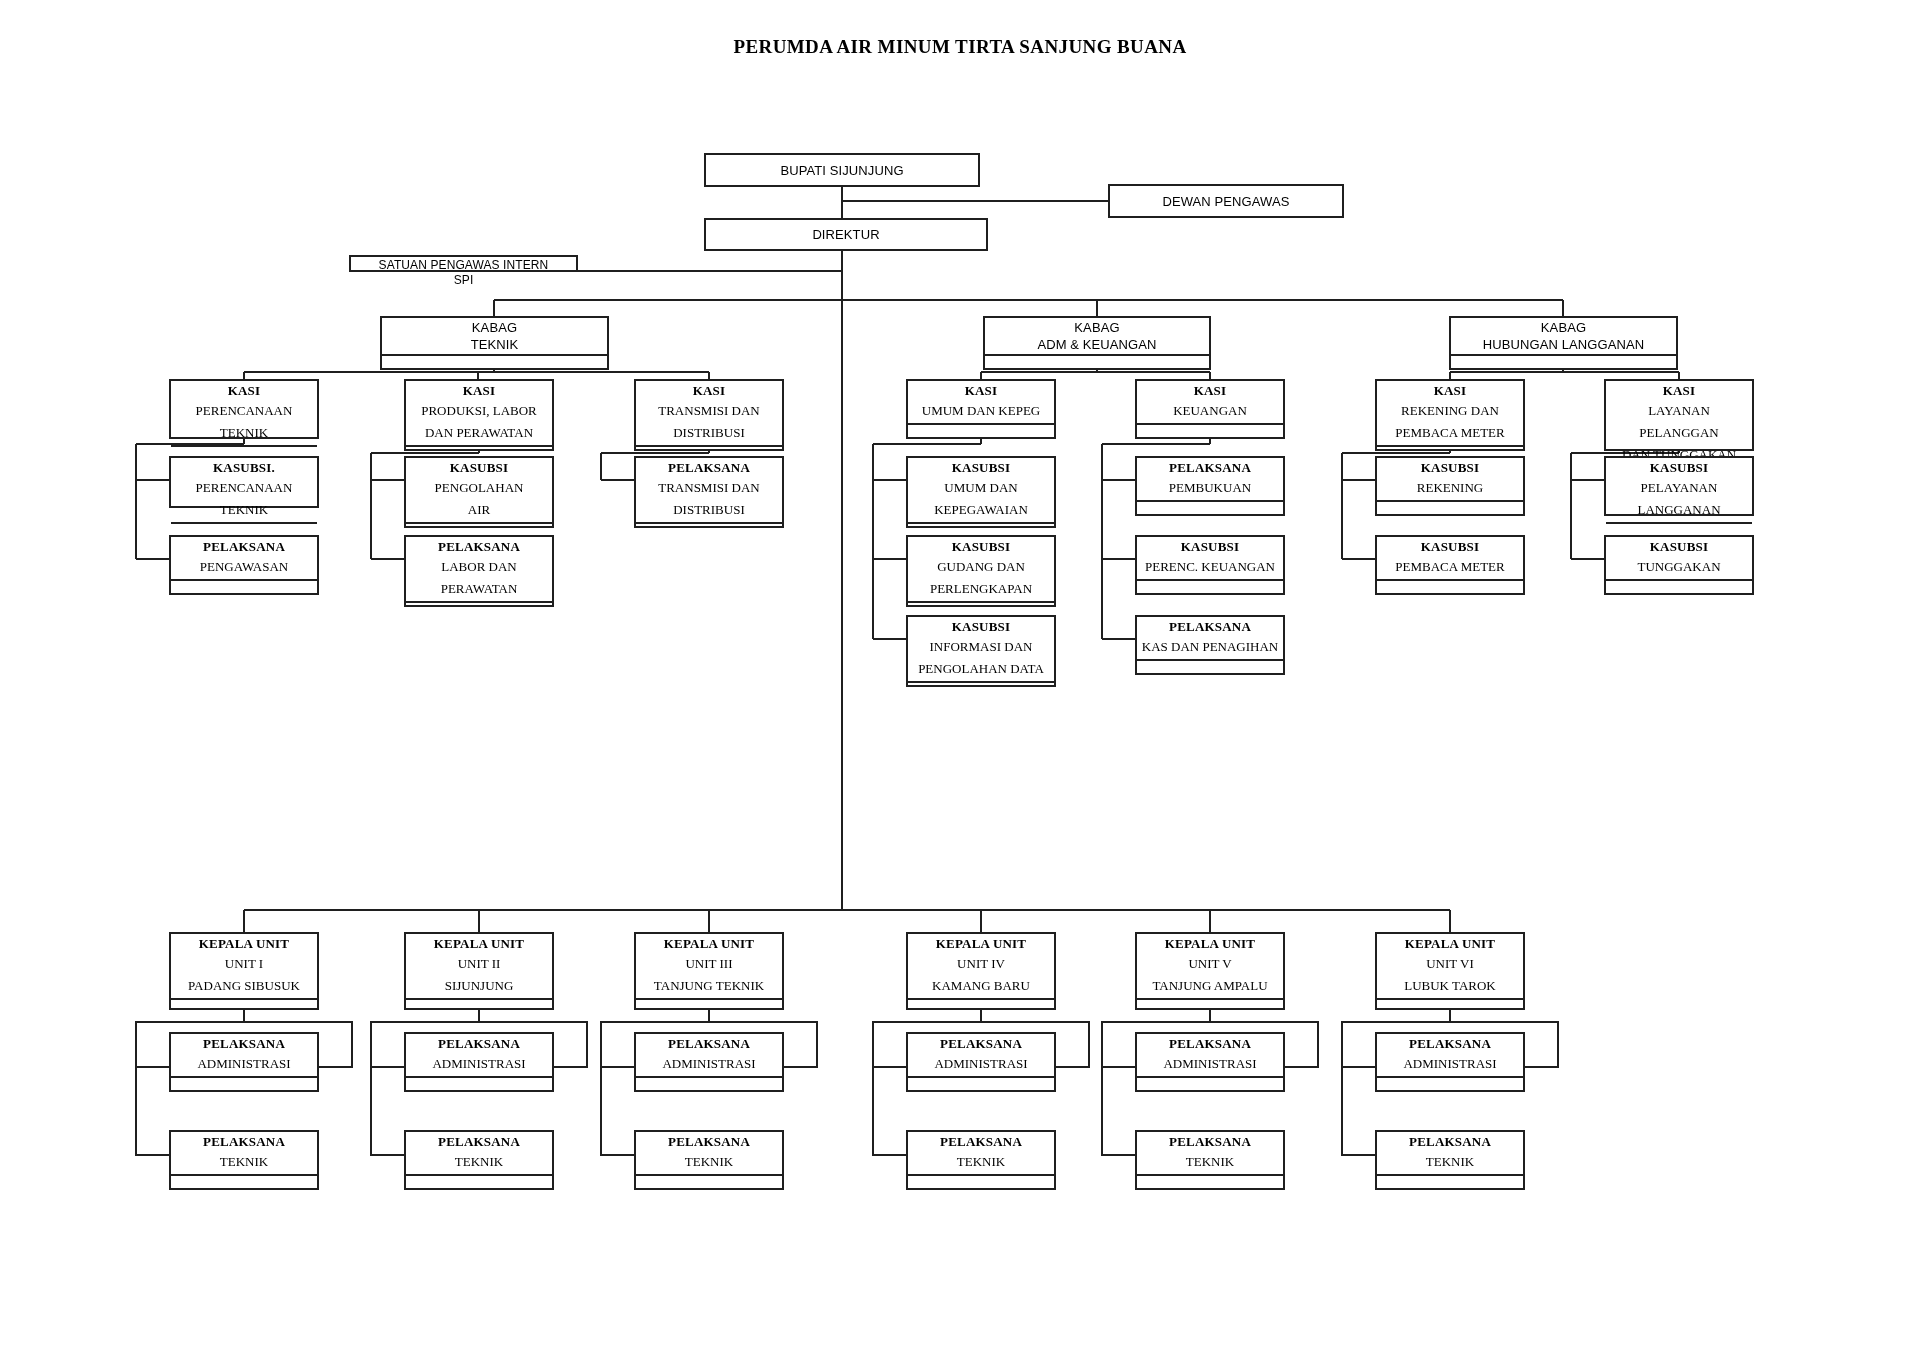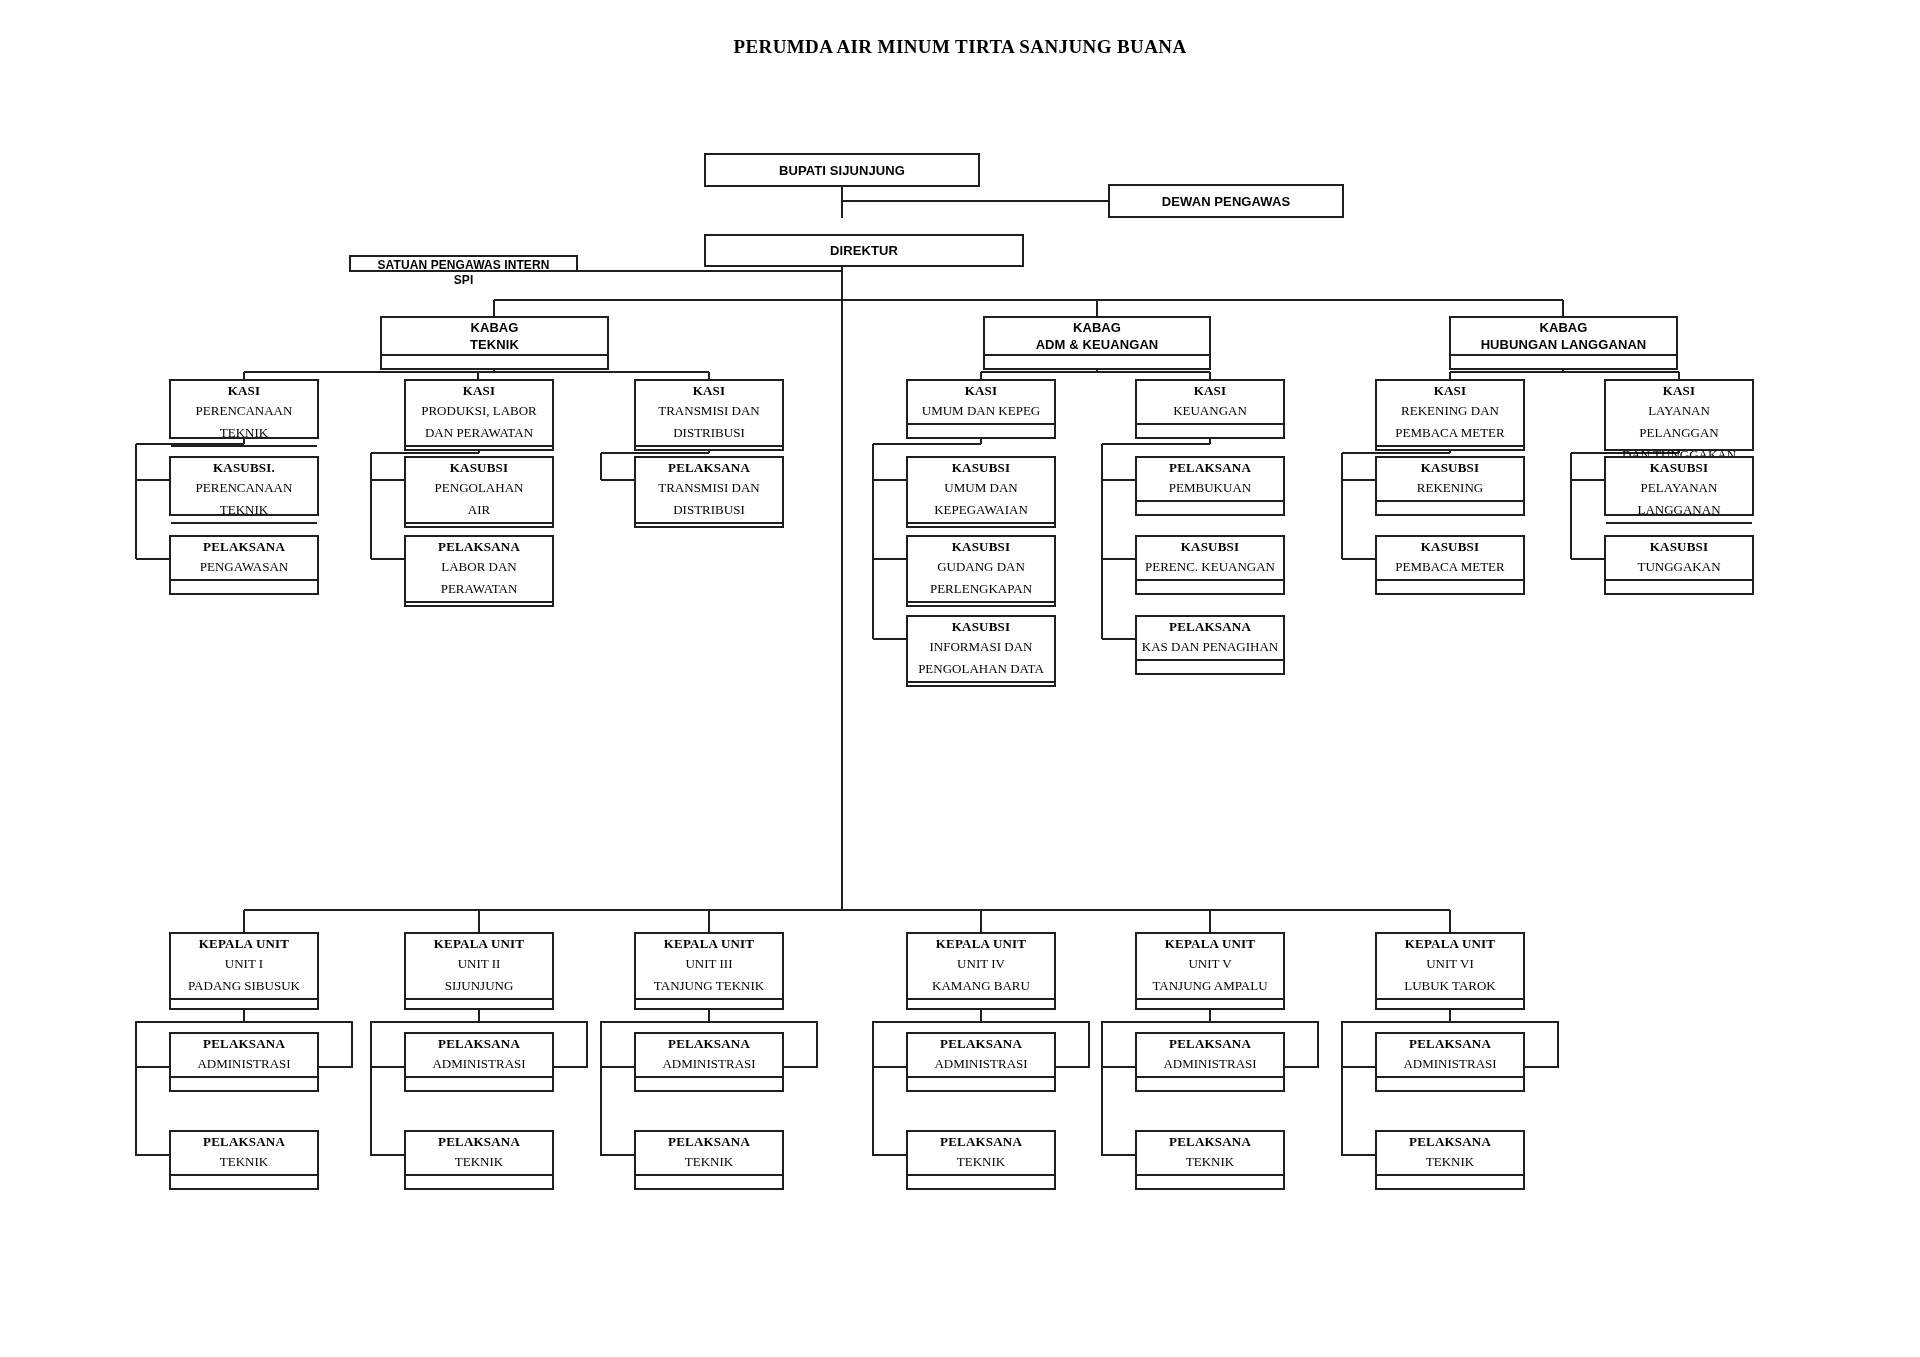--- a/index.html
+++ b/index.html
@@ -12,21 +12,21 @@
     letter-spacing:.4px;}
   .title-block .u{text-decoration:underline;text-underline-offset:3px;}
   svg.wires{position:absolute;left:0;top:0;z-index:1;}
   .box{position:absolute;box-sizing:border-box;border:2px solid #1f1f1f;background:#fff;
     z-index:2;display:flex;flex-direction:column;text-align:center;font-family:Liberation Serif, serif;}
   .bc{flex:1;display:flex;flex-direction:column;justify-content:center;padding:1px 2px;}
   .strip{height:16px;border-top:2px solid #1f1f1f;flex:none;}
   .strip.k{height:14px;}
   .serif .bt{font-weight:bold;font-size:13px;line-height:18px;letter-spacing:.2px;}
   .serif .ln{font-size:13px;line-height:22px;}
-  .sans{font-family:"Liberation Sans", sans-serif;font-weight:bold;}
+  .sans{font-family:"Liberation Sans", sans-serif;font-weight:normal;}
   .sans .bt{font-size:13px;line-height:17px;letter-spacing:.1px;}
   .sans .ln{font-size:13px;line-height:17px;letter-spacing:.1px;}
   .sans.small .bt,.sans.small .ln{font-size:12px;line-height:15px;}
 </style>
 </head>
 <body>
 
 <div class="title-block">
   <div>PERUMDA AIR MINUM TIRTA SANJUNG BUANA</div>
 </div>
@@ -60,21 +60,21 @@
 <div class="box sans" style="left:704px;top:153px;width:276px;height:34px">
   <div class="bc">
       <div class="bt">BUPATI SIJUNJUNG</div>
     </div>
 </div>
 <div class="box sans" style="left:1108px;top:184px;width:236px;height:34px">
   <div class="bc">
       <div class="bt">DEWAN PENGAWAS</div>
     </div>
 </div>
-<div class="box sans" style="left:704px;top:234px;width:320px;height:33px">
+<div class="box sans" style="left:704px;top:218px;width:284px;height:33px">
   <div class="bc">
       <div class="bt">DIREKTUR</div>
     </div>
 </div>
 <div class="box sans small" style="left:349px;top:255px;width:229px;height:17px">
   <div class="bc">
     <div class="bt">SATUAN PENGAWAS INTERN</div>
     <div class="ln">SPI</div>
   </div>
 </div>
@@ -148,21 +148,21 @@
 </div>
 <div class="box serif" style="left:1604px;top:379px;width:150px;height:72px">
   <div class="bc">
     <div class="bt">KASI</div>
     <div class="ln">LAYANAN PELANGGAN</div>
     <div class="ln">DAN TUNGGAKAN</div>
   </div>
   <div class="strip"></div>
 </div>
 
-<div class="box serif" style="left:169px;top:456px;width:150px;height:60px">
+<div class="box serif" style="left:169px;top:456px;width:150px;height:52px">
   <div class="bc">
     <div class="bt">KASUBSI.</div>
     <div class="ln">PERENCANAAN TEKNIK</div>
   </div>
   <div class="strip"></div>
 </div>
 <div class="box serif" style="left:404px;top:456px;width:150px;height:72px">
   <div class="bc">
     <div class="bt">KASUBSI</div>
     <div class="ln">PENGOLAHAN</div>

